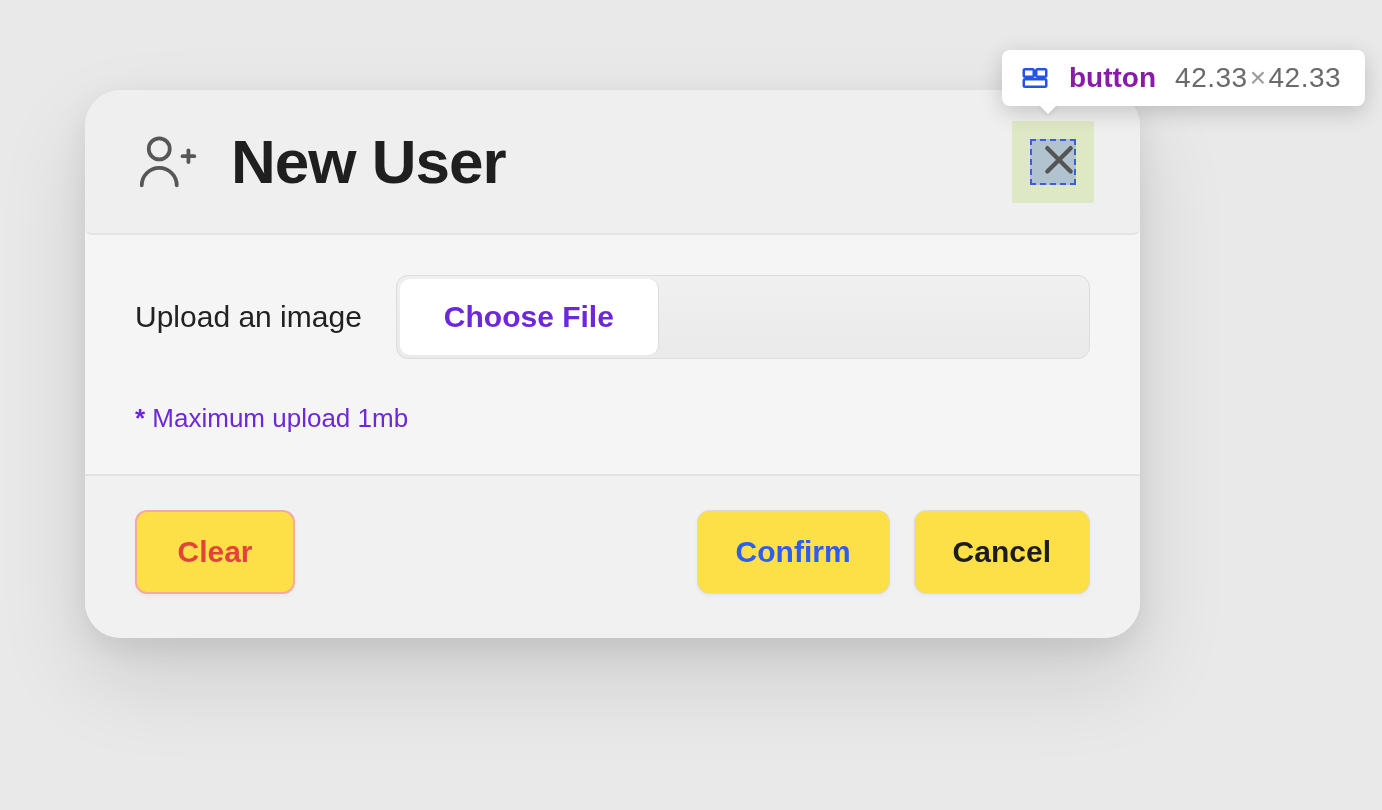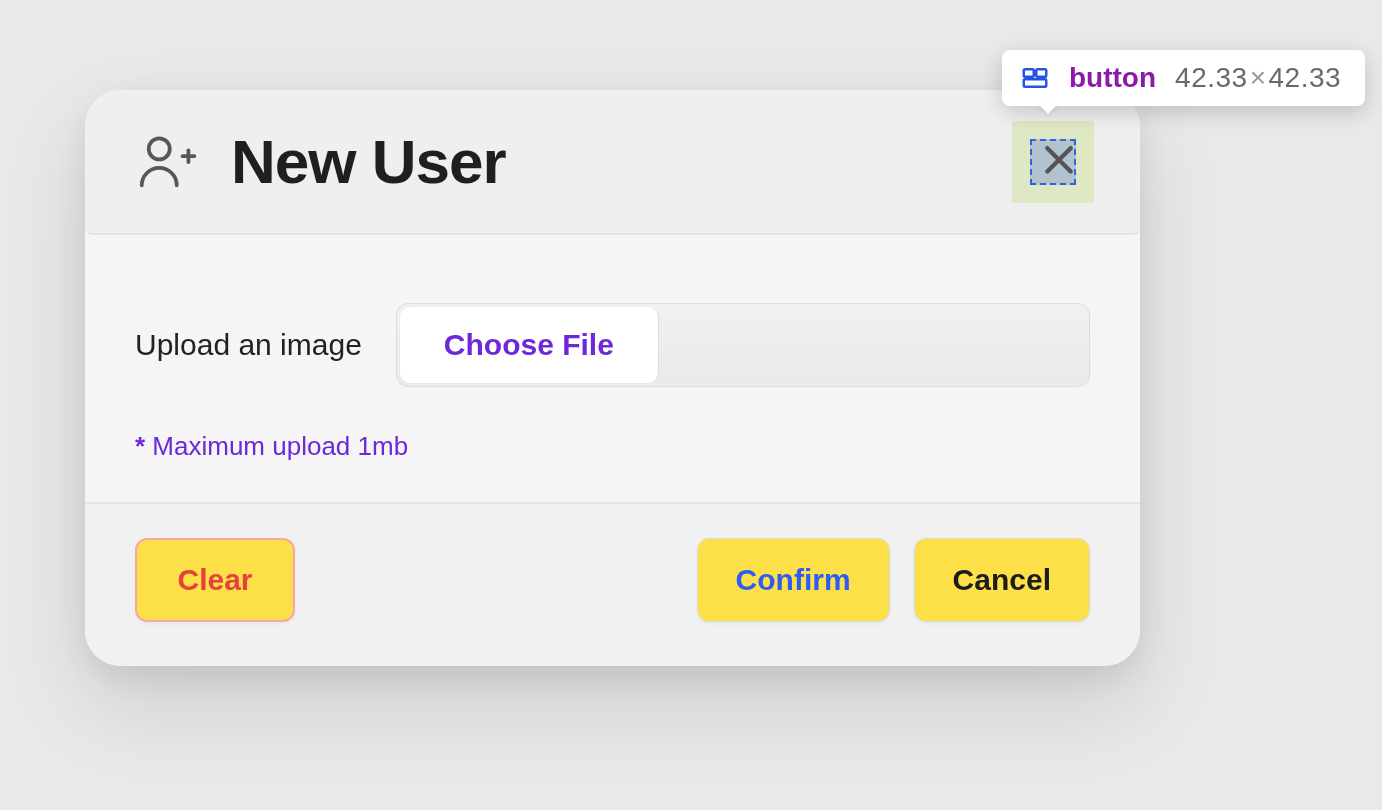--- a/index.html
+++ b/index.html
@@ -92,21 +92,20 @@
     height: 46px;
     background: rgba(120,150,220,0.45);
     outline: 2px dashed #3a5fd8;
     outline-offset: -2px;
   }
 
   .dialog-body {
     background: #f5f5f5;
     padding: 40px 50px 40px 50px;
     border-bottom: 2px solid #e3e3e3;
-    margin-top: 28px;
   }
 
   .upload-row {
     display: flex;
     align-items: center;
     gap: 34px;
   }
 
   .upload-label {
     font-size: 30px;

